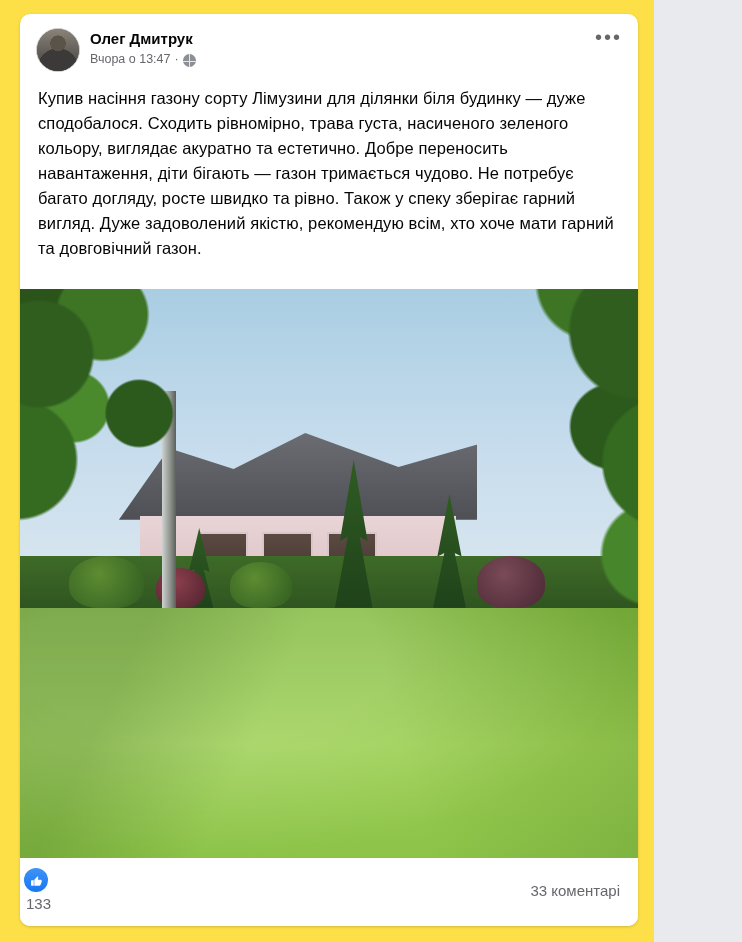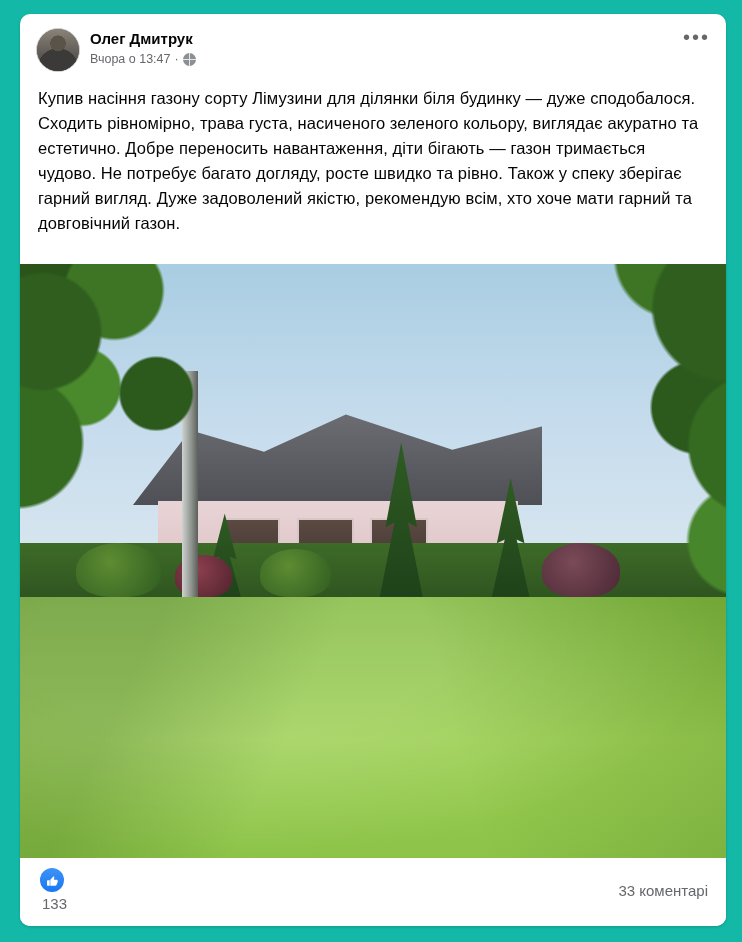--- a/index.html
+++ b/index.html
@@ -7,23 +7,23 @@
     padding: 0;
     background: #e9eaed;
     font-family: "Liberation Sans", sans-serif;
   }
   body {
     width: 742px;
     height: 942px;
     overflow: hidden;
   }
   .page {
-    width: 742px;
+    width: 654px;
     height: 942px;
-    background: #14b8a6;
+    background: #fde047;
     box-sizing: border-box;
     padding: 14px 16px 16px 20px;
   }
   .post-card {
     background: #ffffff;
     border-radius: 10px;
     box-shadow: 0 1px 3px rgba(0,0,0,0.18);
     overflow: hidden;
     height: 912px;
     display: flex;
@@ -61,21 +61,21 @@
     padding-top: 1px;
   }
   .author-name {
     font-size: 15px;
     font-weight: bold;
     color: #050505;
     line-height: 19px;
   }
   .meta-row {
     display: flex;
-    align-items: center;
+    align-items: flex-end;
     margin-top: 3px;
     font-size: 12.5px;
     color: #65676b;
     line-height: 16px;
   }
   .meta-sep {
     margin: 0 4px;
     color: #65676b;
   }
   .globe-icon {
@@ -252,21 +252,21 @@
       radial-gradient(circle at 80% 22%, #2f5e1e 0 18%, rgba(47,94,30,0) 19%),
       radial-gradient(circle at 62% 10%, #3d7524 0 14%, rgba(61,117,36,0) 15%),
       radial-gradient(circle at 92% 55%, #356a21 0 20%, rgba(53,106,33,0) 21%),
       radial-gradient(circle at 70% 46%, #2b5a1c 0 15%, rgba(43,90,28,0) 16%),
       radial-gradient(circle at 86% 78%, #47862a 0 13%, rgba(71,134,42,0) 14%);
   }
   .post-footer {
     display: flex;
     align-items: center;
     justify-content: space-between;
-    padding: 10px 18px 14px 20px;
+    padding: 10px 18px 14px 4px;
     background: #ffffff;
   }
   .reactions {
     display: flex;
     flex-direction: column;
     align-items: flex-start;
   }
   .like-pill {
     width: 24px;
     height: 24px;

